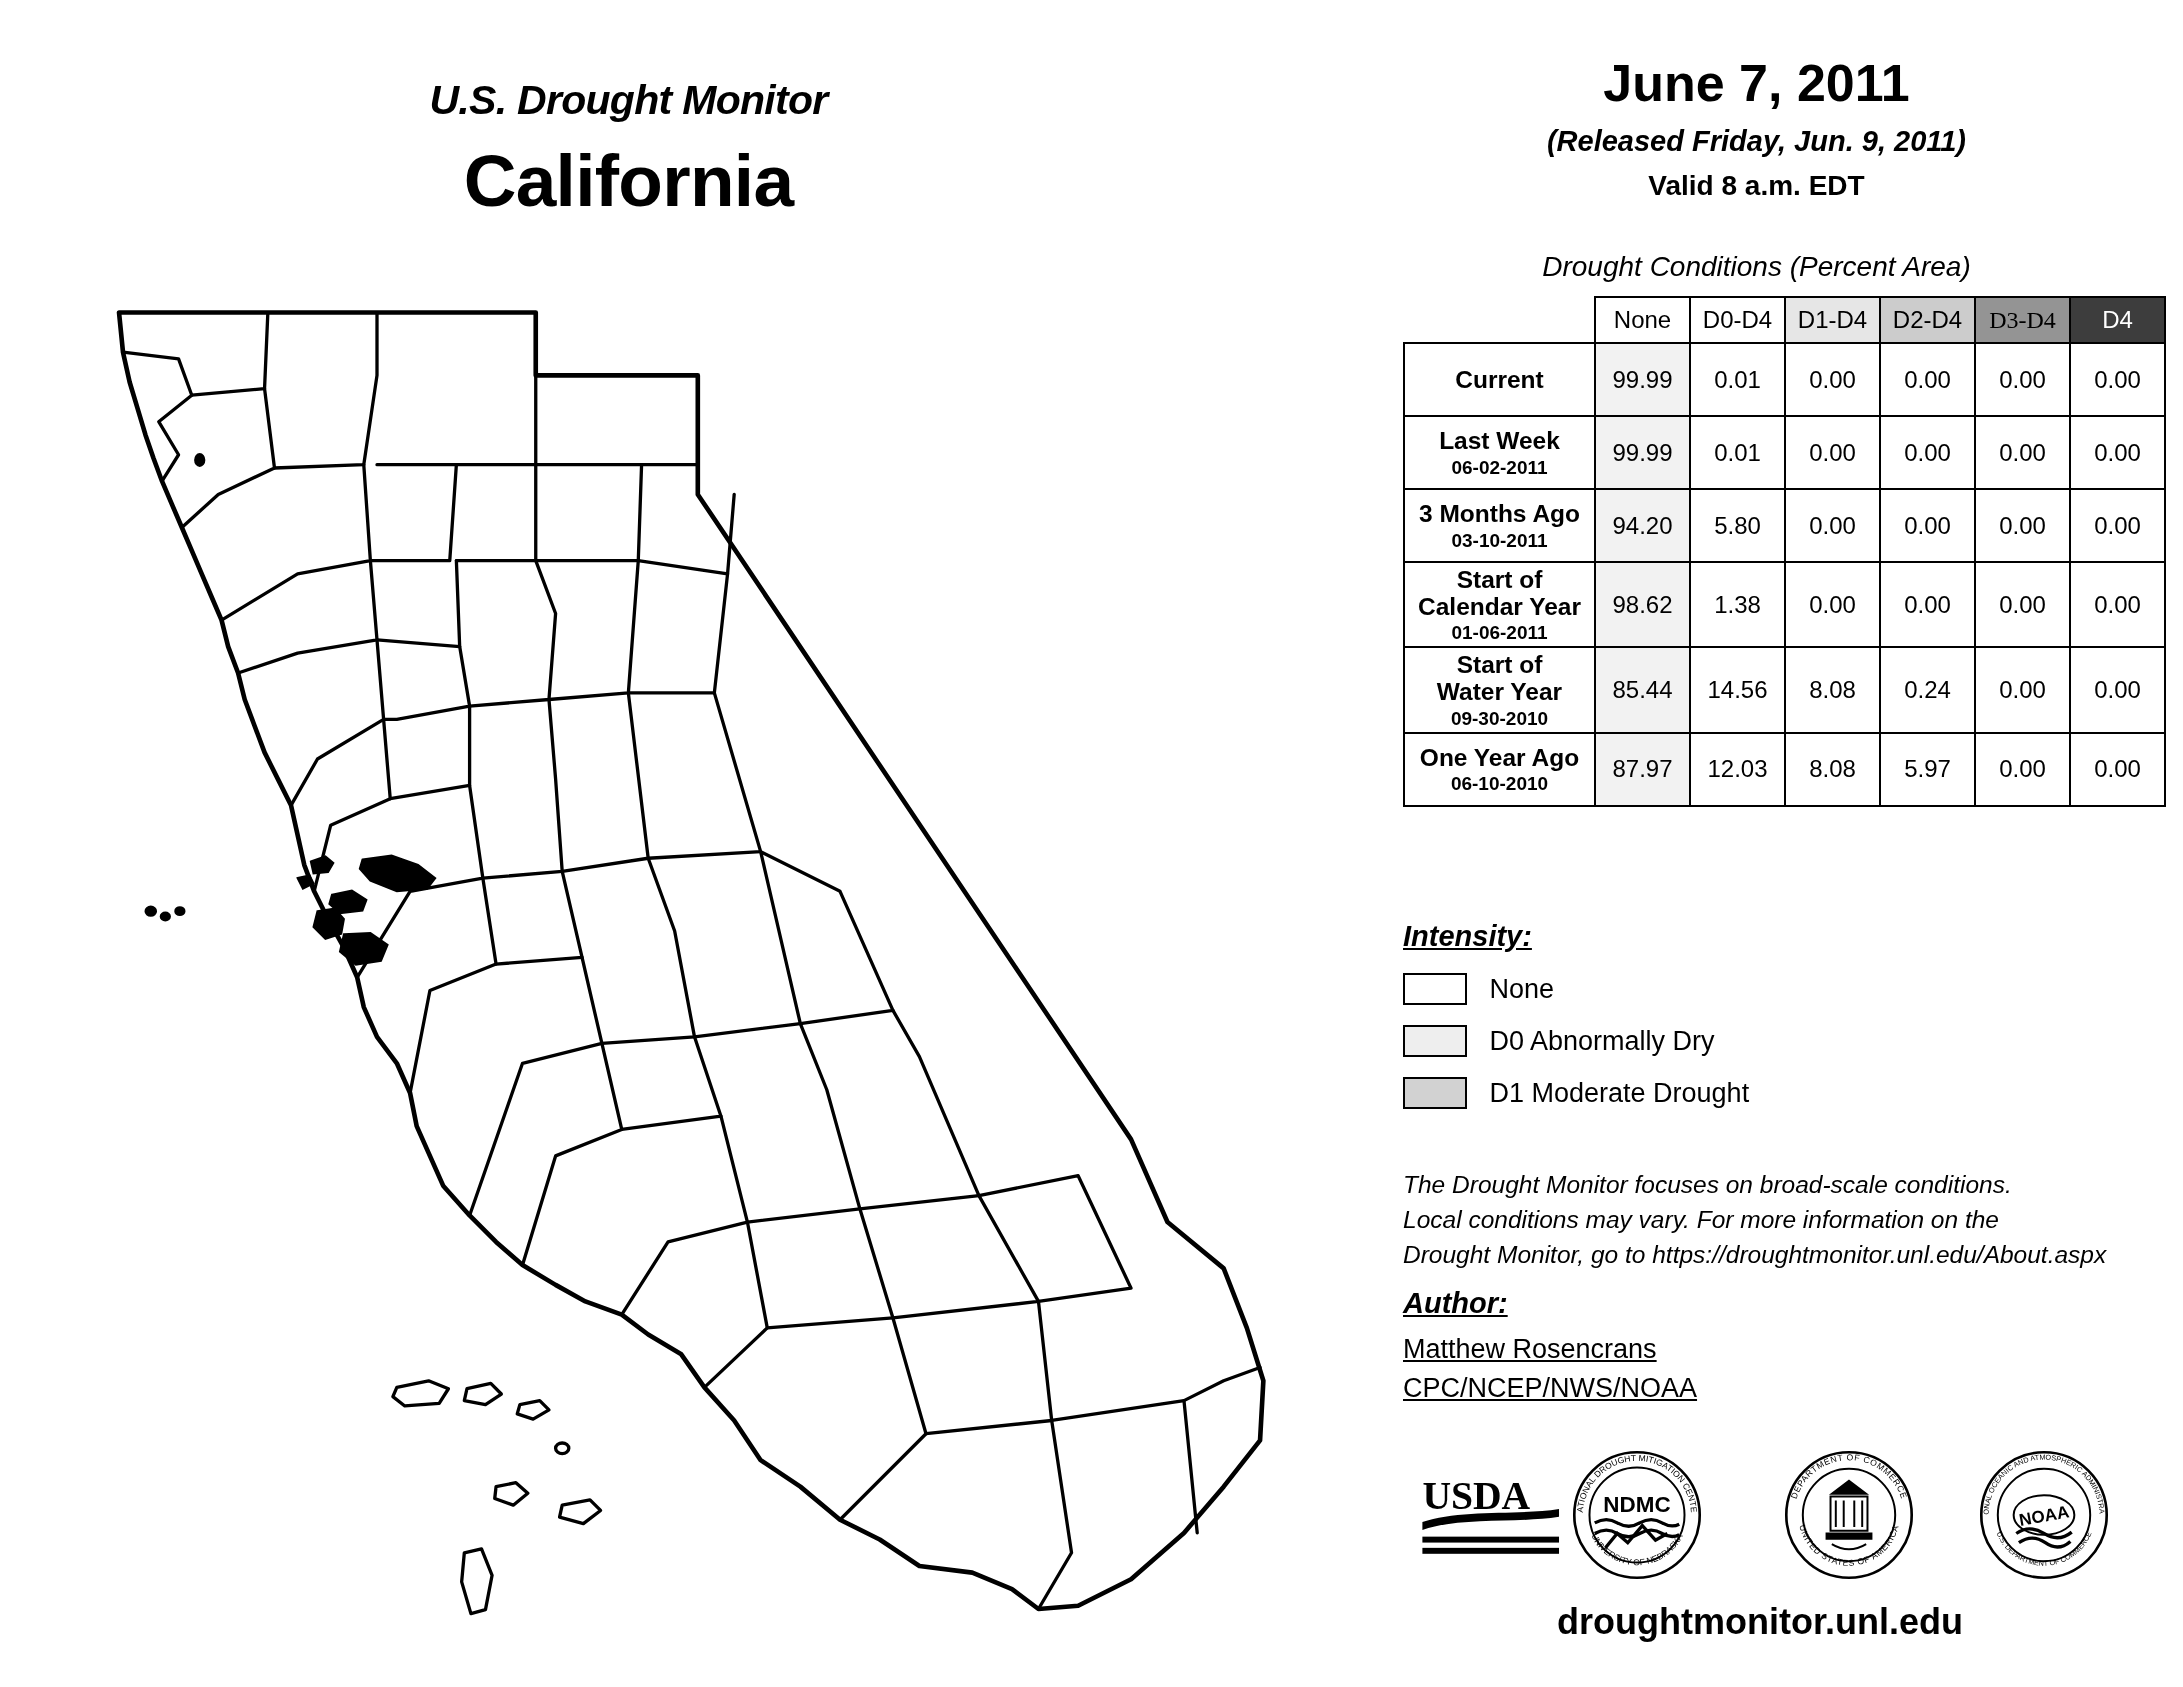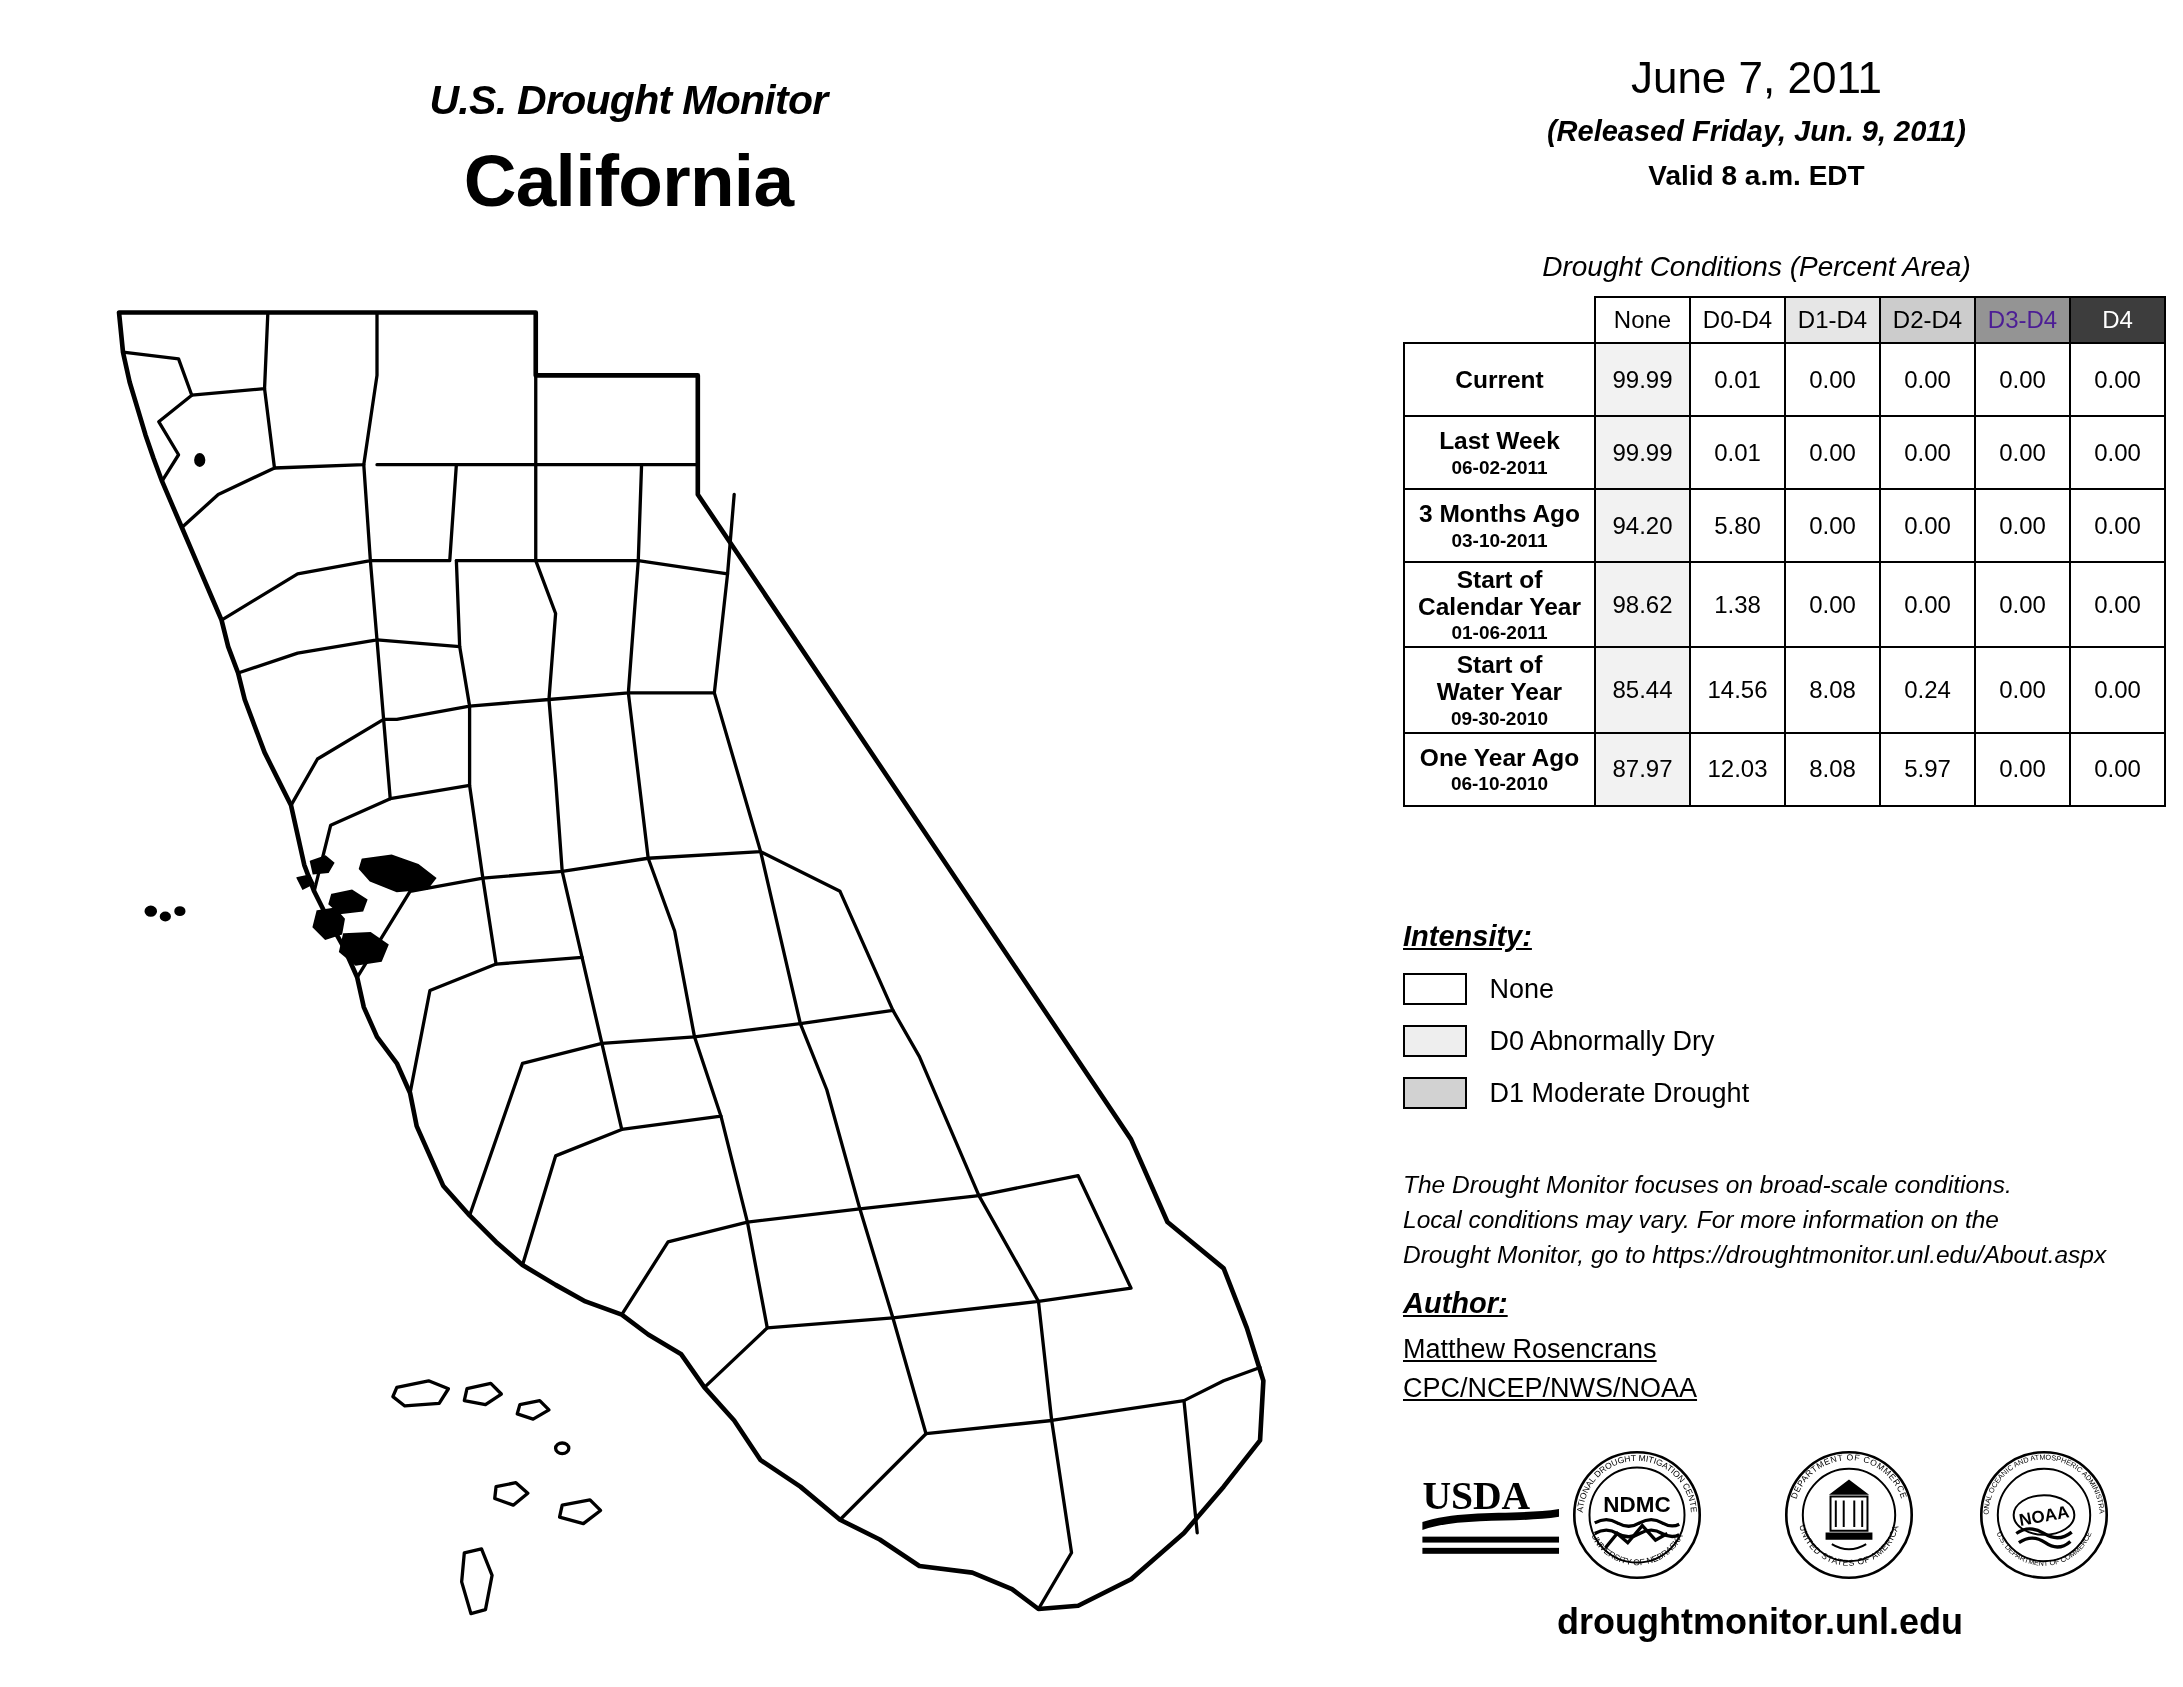--- a/index.html
+++ b/index.html
@@ -62,22 +62,22 @@
     height: 1687px;
   }
   #date-block {
     position: absolute;
     left: 0;
     top: 53px;
     width: 787px;
     text-align: center;
   }
   #date-main {
-    font-size: 44px;
-    font-weight: normal;
+    font-size: 52px;
+    font-weight: bold;
   }
   #date-released {
     font-size: 29px;
     font-weight: bold;
     font-style: italic;
     margin-top: 12px;
   }
   #date-valid {
     font-size: 28px;
     font-weight: bold;
@@ -119,21 +119,21 @@
     font-size: 24px;
     font-weight: normal;
   }
   #cond-table thead th.corner {
     border: none;
   }
   th.h-none { background: #ffffff; color:#000; }
   th.h-d0   { background: #ffffff; color:#000; }
   th.h-d1   { background: #e6e6e6; color:#000; }
   th.h-d2   { background: #cccccc; color:#000; }
-  th.h-d3   { background: #949494; color:#4c1d95; }
+  th.h-d3   { background: #949494; color:#000000;font-family:Liberation Serif, serif; }
   th.h-d4   { background: #3d3d3d; color:#fff; }
 
   #cond-table tbody tr { height: 73px; }
   #cond-table td.rowlabel {
     font-weight: bold;
     font-size: 24.5px;
     line-height: 1.12;
     padding: 2.6px 0;
   }
   #cond-table td.rowlabel .sub {

